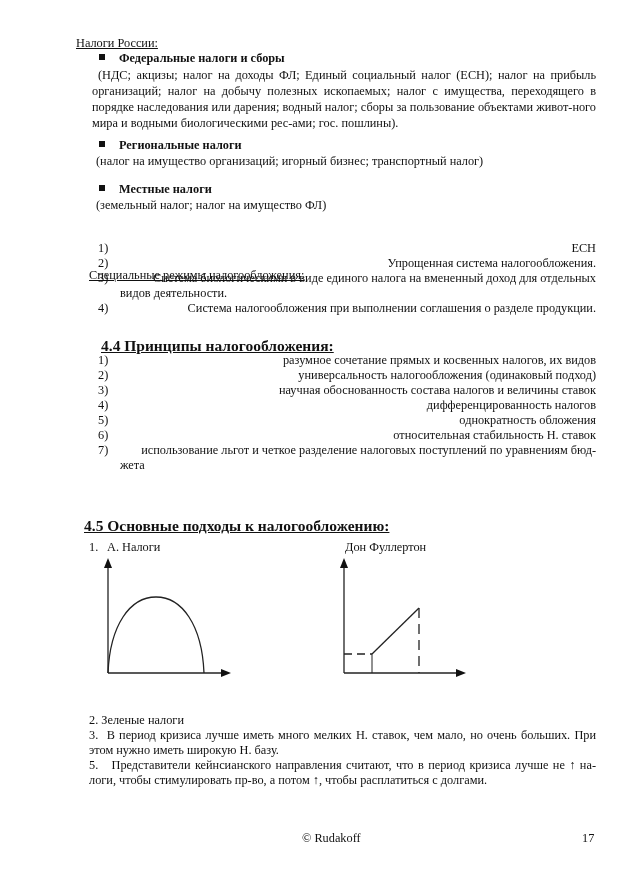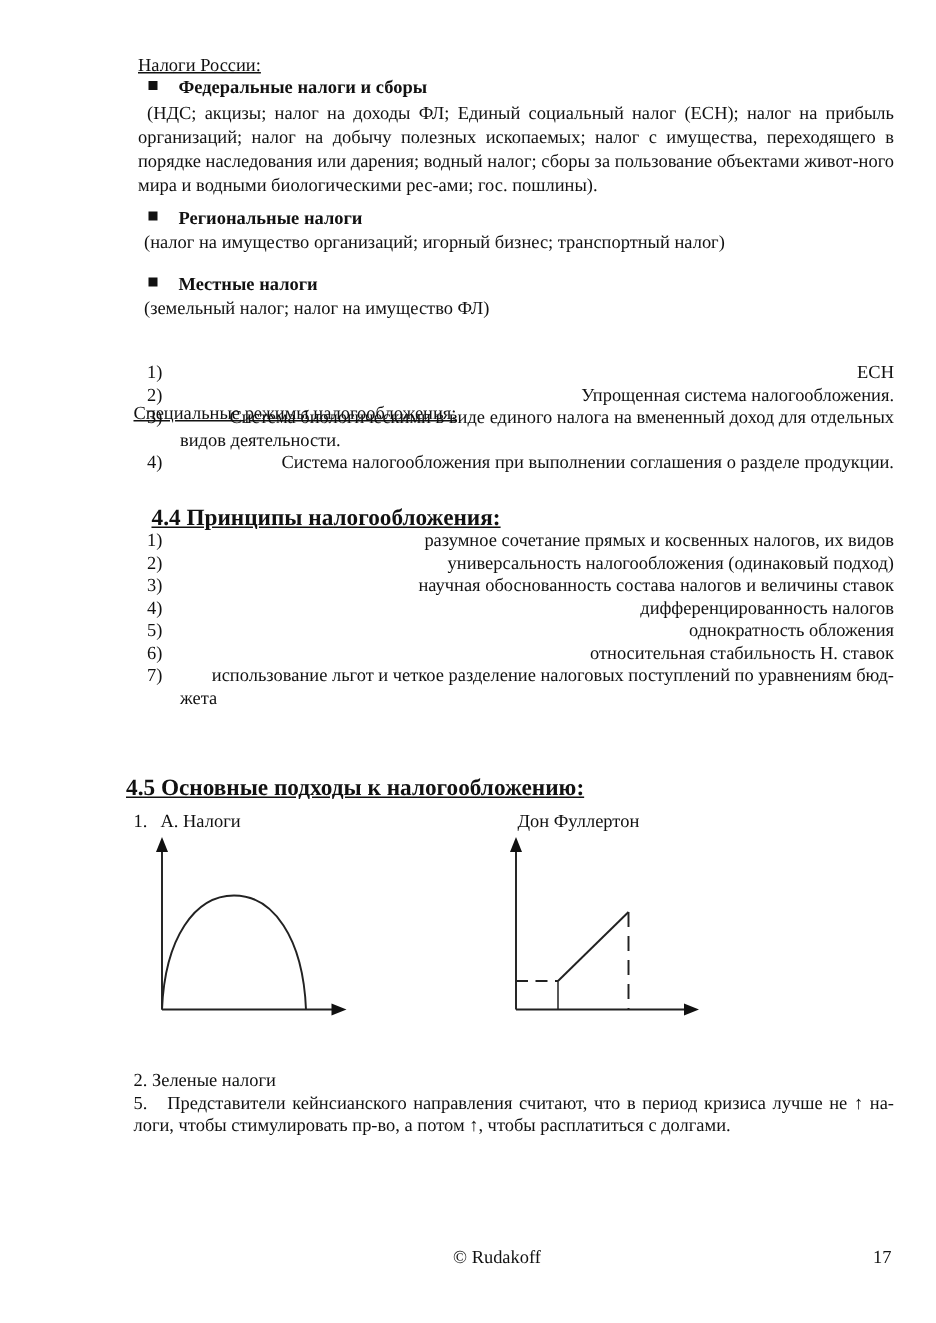--- a/index.html
+++ b/index.html
@@ -14,21 +14,21 @@
   .bullet { width: 6px; height: 6px; background: #111; display: inline-block; margin-right: 14px; position: relative; top: -2px; }
   .num-row { display: flex; }
   .num { width: 22px; flex: none; text-align: left; }
   .num-text { flex: 1; text-align: right; }
   h2 { margin: 12px; font-weight: bold; font-size: 15.5px; text-decoration: underline; font-family: "Liberation Serif", serif; }
   svg { position: absolute; overflow: visible; }
 </style>
 </head>
 <body>
 
-<div class="abs u" style="left:92px; top:36px;text-align:right;">Налоги России:</div>
+<div class="abs u" style="left:76px; top:36px;text-align:right;">Налоги России:</div>
 
 <div class="abs bullet-row" style="left:99px; top:51px;">
   <span class="bullet"></span>
   <span>Федеральные налоги и сборы</span>
 </div>
 <div class="abs just" style="left:92px; top:67px; width:504px; text-indent:6px; line-height:16px;">(НДС; акцизы; налог на доходы ФЛ; Единый социальный налог (ЕСН); налог на прибыль организаций; налог на добычу полезных ископаемых; налог с имущества, переходящего в порядке наследования или дарения; водный налог; сборы за пользование объектами живот-ного мира и водными биологическими рес-ами; гос. пошлины).</div>
 
 <div class="abs bullet-row" style="left:99px; top:138px;">
   <span class="bullet"></span>
   <span>Региональные налоги</span>
@@ -118,17 +118,18 @@
     <line x1="52" y1="99" x2="52" y2="118" stroke-width="1"></line>
     <line x1="52" y1="99" x2="99" y2="53"></line>
     <line x1="99" y1="53" x2="99" y2="118" stroke-dasharray="10,6"></line>
   </g>
   <polygon points="24,3 20,13 28,13" fill="#111"></polygon>
   <polygon points="146,118 136,114 136,122" fill="#111"></polygon>
 </svg>
 
 <div class="abs" style="left:89px; top:713px; width:507px;">
   <div><span>2.</span> <span>Зеленые налоги</span></div>
+  <div class="just"><span>3.</span>&nbsp; <span>В период кризиса лучше иметь много мелких Н. ставок, чем мало, но очень больших. При этом нужно иметь широкую Н. базу.</span></div>
   <div class="just"><span>5.</span>&nbsp;&nbsp; <span>Представители кейнсианского направления считают, что в период кризиса лучше не ↑ на-логи, чтобы стимулировать пр-во, а потом ↑, чтобы расплатиться с долгами.</span></div>
 </div>
 
 <div class="abs" style="left:302px; top:831px;">© Rudakoff</div>
 <div class="abs" style="left:582px; top:831px;">17</div>
 
 </body></html>

